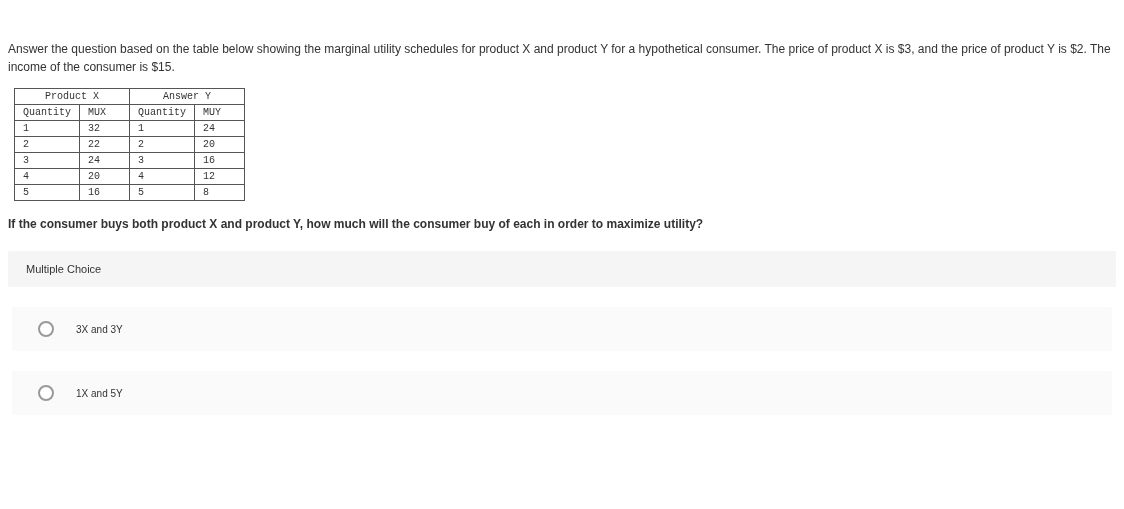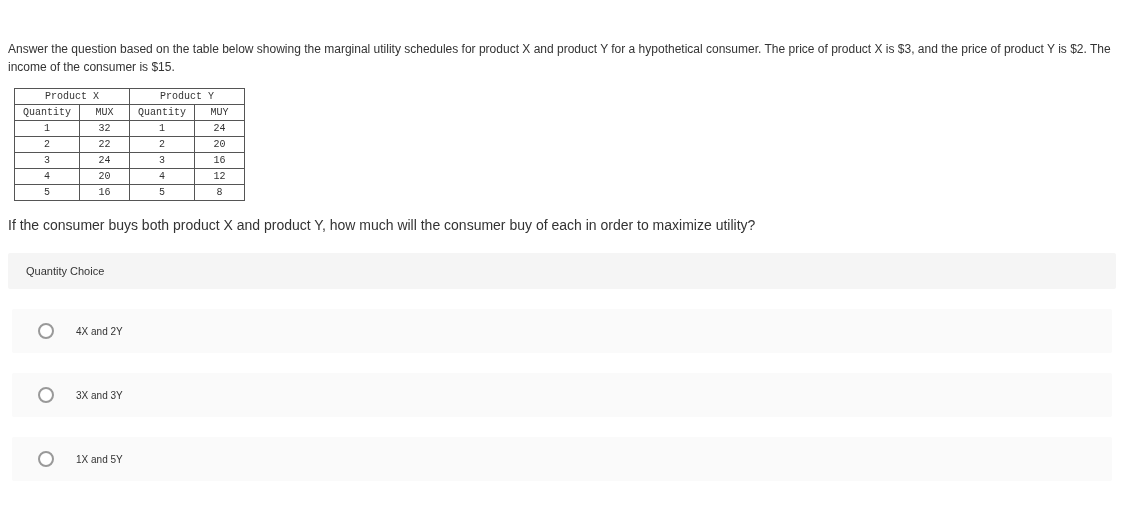--- a/index.html
+++ b/index.html
@@ -1,40 +1,40 @@
 <!DOCTYPE html>
 <html><head>
   <meta charset="utf-8">
   <style>
     * { margin: 0; padding: 0; box-sizing: border-box; }
     body { font-family: Arial, sans-serif; font-size: 12px; color: #333; background: #fff; padding: 8px; }
     .question-text { font-size: 12px; line-height: 1.5; margin-bottom: 12px; margin-top: 32px; }
     .table-container { display: flex; margin-bottom: 16px; margin-left: 6px; }
     table { border-collapse: collapse; font-family: 'Courier New', monospace; font-size: 10px; }
-    th, td { border: 1px solid #555; padding: 2px 8px; text-align: center; min-width: 50px; }
+    th, td { border: 1px solid #555; padding: 2px 8px; text-align: left; min-width: 50px; }
     th { font-weight: normal; }
     .group-header { text-align: center; }
-    .sub-question { font-size: 14px; margin-bottom: 20px; }
+    .sub-question { font-size: 12px; margin-bottom: 20px; font-weight: bold; }
     .section-label { background: #f5f5f5; padding: 12px 18px; font-size: 11px; margin-bottom: 20px; border-radius: 2px; }
     .choice-container { padding: 0 4px; }
     .choice { background: #fafafa; padding: 14px 20px; margin-bottom: 20px; display: flex; align-items: center; border-radius: 2px; }
     .radio { width: 16px; height: 16px; border: 2px solid #999; border-radius: 50%; margin-right: 22px; margin-left: 6px; flex-shrink: 0; background: #fff; }
     .choice-label { font-size: 10px; }
   </style>
 </head>
 <body>
 
 <div class="question-text">Answer the question based on the table below showing the marginal utility schedules for product X and product Y for a hypothetical consumer. The price of product X is $3, and the price of product Y is $2. The income of the consumer is $15.</div>
 
 <div class="table-container">
   <table>
     <tbody>
         <tr>
       <th colspan="2" class="group-header">Product X</th>
-      <th colspan="2" class="group-header">Product Y</th>
+      <th colspan="2" class="group-header">Answer Y</th>
     </tr>
     <tr>
       <th>Quantity</th>
       <th>MUX</th>
       <th>Quantity</th>
       <th>MUY</th>
     </tr>
     <tr>
       <td>1</td>
       <td>32</td>
@@ -64,27 +64,23 @@
       <td>16</td>
       <td>5</td>
       <td>8</td>
     </tr>
   </tbody>
     </table>
 </div>
 
 <div class="sub-question">If the consumer buys both product X and product Y, how much will the consumer buy of each in order to maximize utility?</div>
 
-<div class="section-label">Quantity Choice</div>
+<div class="section-label">Multiple Choice</div>
 
 <div class="choice-container">
-  <div class="choice">
-    <div class="radio"></div>
-    <span class="choice-label">4X and 2Y</span>
-  </div>
   <div class="choice">
     <div class="radio"></div>
     <span class="choice-label">3X and 3Y</span>
   </div>
   <div class="choice">
     <div class="radio"></div>
     <span class="choice-label">1X and 5Y</span>
   </div>
 </div>
 

